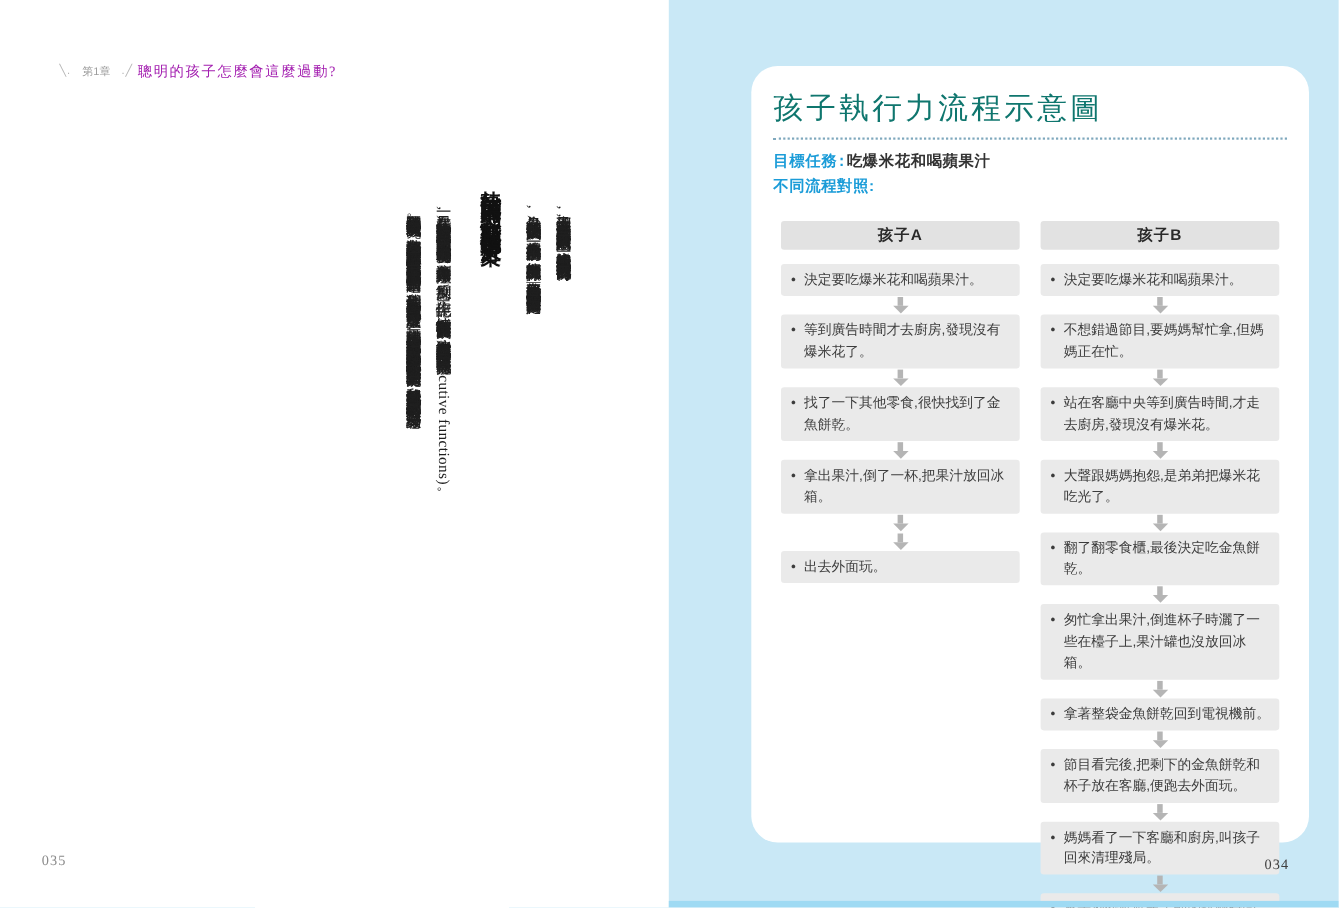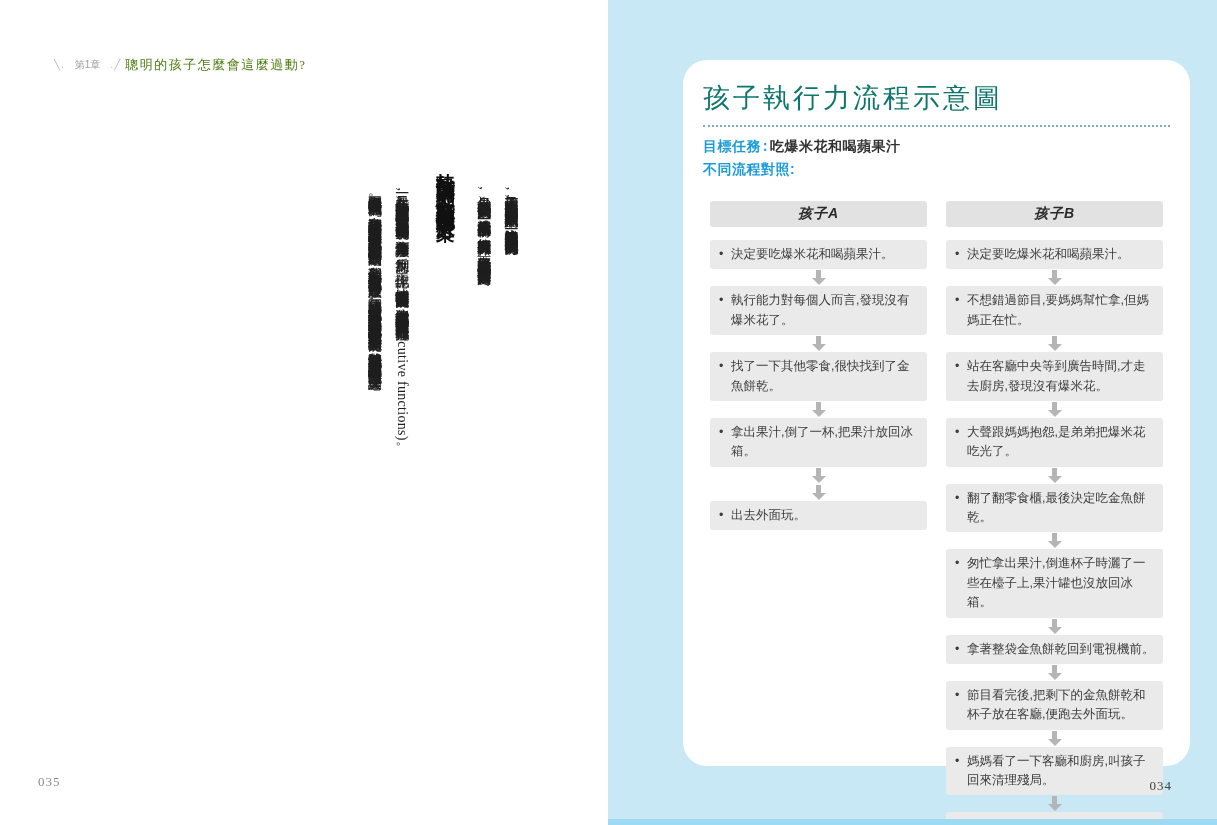--- a/index.html
+++ b/index.html
@@ -5,21 +5,21 @@
   * { margin:0; padding:0; box-sizing:border-box; }
   html,body { width:1217px; height:825px; overflow:hidden; }
   body { font-family:"Liberation Sans", sans-serif; background:#ffffff; position:relative; }
 
   
   .page-left { position:absolute; left:0; top:0; width:608px; height:825px; background:#ffffff; }
   .chapter-head { position:absolute; left:50px; top:56px; display:flex; align-items:center;
                   color:#9c9c9c; font-size:12px; letter-spacing:1px; }
   .deco { color:#b5b5b5; font-size:10px; margin:0 4px; transform:translateY(-1px); }
   .chapter-label { font-size:10px; color:#9c9c9c; margin:0 6px; letter-spacing:0; }
-  .chapter-title { font-family:Liberation Serif, serif; font-size:13px; color:#4d7c0f; letter-spacing:1.5px; }
+  .chapter-title { font-family:Liberation Serif, serif; font-size:13px; color:#a21caf; letter-spacing:1.5px; }
 
   .vtext { position:absolute; top:157px; right:83px; height:602px;
            writing-mode:vertical-rl; text-orientation:mixed;
            font-family:"Liberation Serif", serif; font-size:14px; letter-spacing:0.3px;
            line-height:1.95; color:#1f1f1f; }
   .vtext p { text-indent:2em; }
   .vtext h3 { font-size:19px; font-weight:bold; letter-spacing:2.5px; color:#111;
               margin-left:16px; margin-right:12px; line-height:1.4; }
 
   .pagenum-left { position:absolute; left:38px; top:774px; font-size:13px; color:#8a8a8a;
@@ -35,21 +35,21 @@
                 letter-spacing:3px; margin-top:2px; }
   .dotted-rule { border:none; border-top:2px dotted #7fa8bd; margin:9px 0 0 0; height:0; }
   .goal-line { margin-top:11px; font-size:14px; font-weight:bold; color:#333; letter-spacing:0.5px; }
   .accent { color:#1b9cd8;font-family:Liberation Mono, monospace; }
   .compare-line { margin-top:5px; font-size:14px; font-weight:bold; color:#1b9cd8; letter-spacing:0.5px; }
 
   .flow-columns { display:flex; gap:19px; margin-top:22px; padding:0 7px; }
   .flow-col { flex:1; display:flex; flex-direction:column; }
   .flow-header { background:#e2e2e2; border-radius:3px; height:26px; display:flex;
                  align-items:center; justify-content:center; font-size:14px; font-weight:bold;
-                 font-style:italic; color:#2a2a2a; margin-bottom:13px; letter-spacing:1px; }
+                 color:#2a2a2a; margin-bottom:13px; letter-spacing:1px; }
   .flow-step { background:#eaeaea; border-radius:3px; padding:5px 8px 5px 21px;
                font-size:12.5px; line-height:1.55; color:#3c3c3c; position:relative; }
   .flow-step::before { content:"\2022"; position:absolute; left:9px; top:5px; color:#3c3c3c; }
   .flow-arrow { height:15px; margin:1px 0; display:flex; flex-direction:column; align-items:center; }
   .flow-arrow .stem { width:5px; flex:1; background:#b5b5b5; }
   .flow-arrow .tri { width:0; height:0; border-left:7px solid transparent;
                      border-right:7px solid transparent; border-top:7px solid #b5b5b5; }
 
   .pagenum-right { position:absolute; right:45px; top:778px; font-size:13px; color:#404040;
                    font-family:"Liberation Serif", serif; letter-spacing:1px; }
@@ -86,21 +86,21 @@
     <div class="compare-line">不同流程對照:</div>
 
     <div class="flow-columns">
         <div class="flow-col">
           <div class="flow-header">孩子A</div>
           <div class="flow-step">決定要吃爆米花和喝蘋果汁。</div>
           <div class="flow-arrow">
             <span class="stem"></span>
             <span class="tri"></span>
           </div>
-          <div class="flow-step">執行能力對每個人而言,發現沒有爆米花了。</div>
+          <div class="flow-step">等到廣告時間才去廚房,發現沒有爆米花了。</div>
           <div class="flow-arrow">
             <span class="stem"></span>
             <span class="tri"></span>
           </div>
           <div class="flow-step">找了一下其他零食,很快找到了金魚餅乾。</div>
           <div class="flow-arrow">
             <span class="stem"></span>
             <span class="tri"></span>
           </div>
           <div class="flow-step">拿出果汁,倒了一杯,把果汁放回冰箱。</div>

